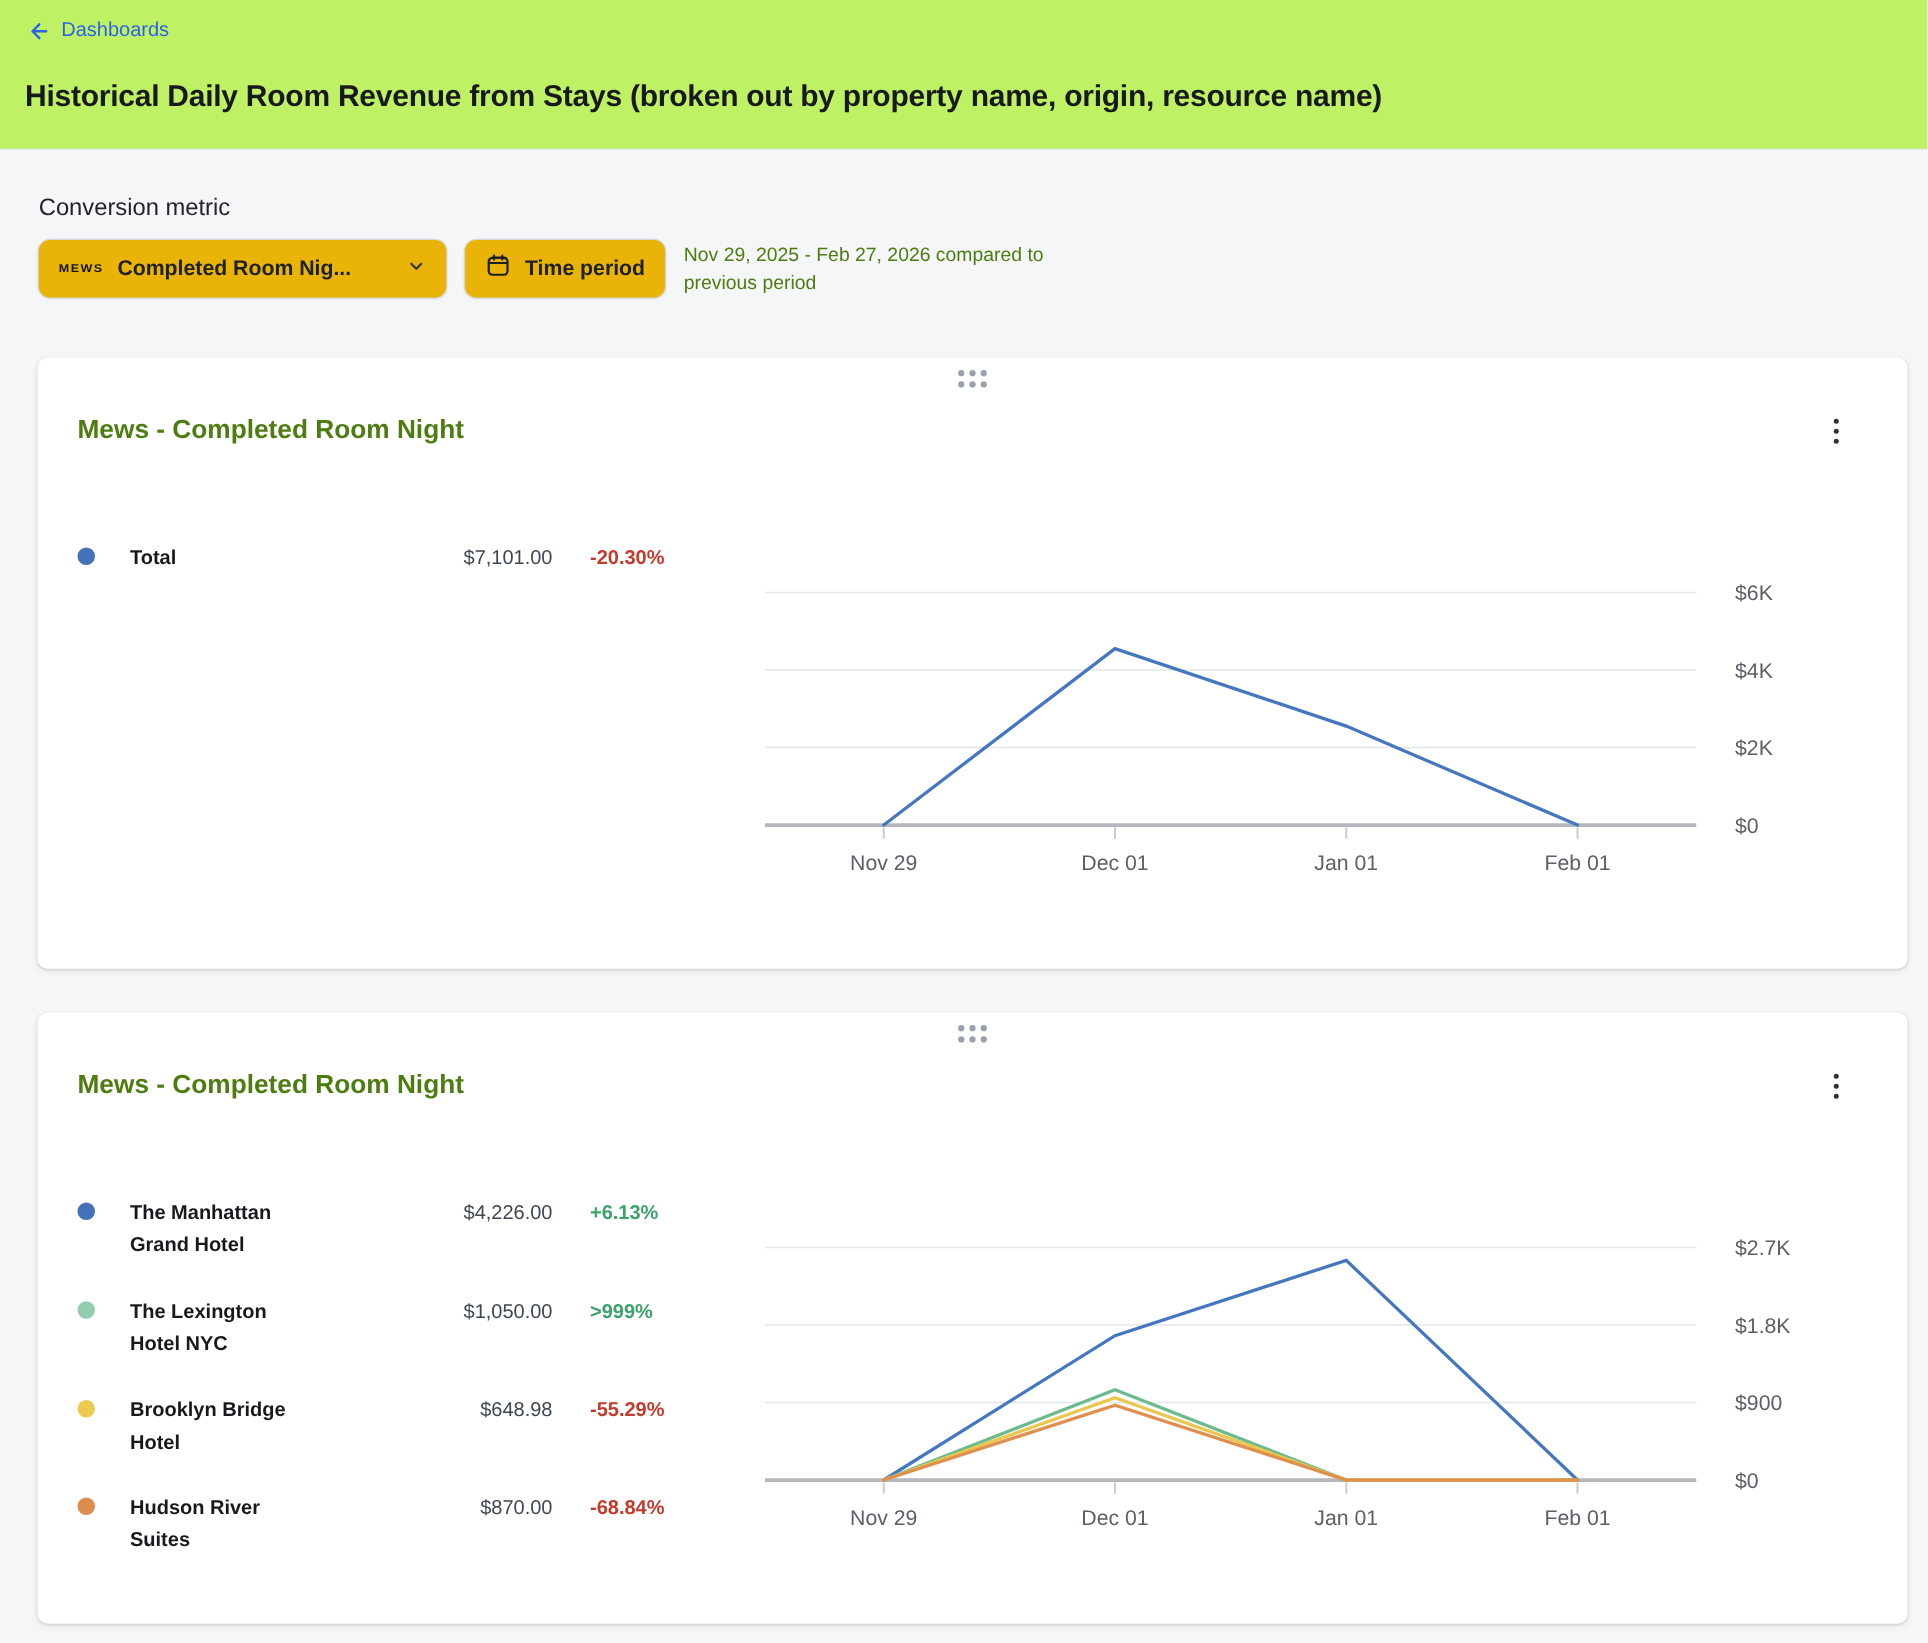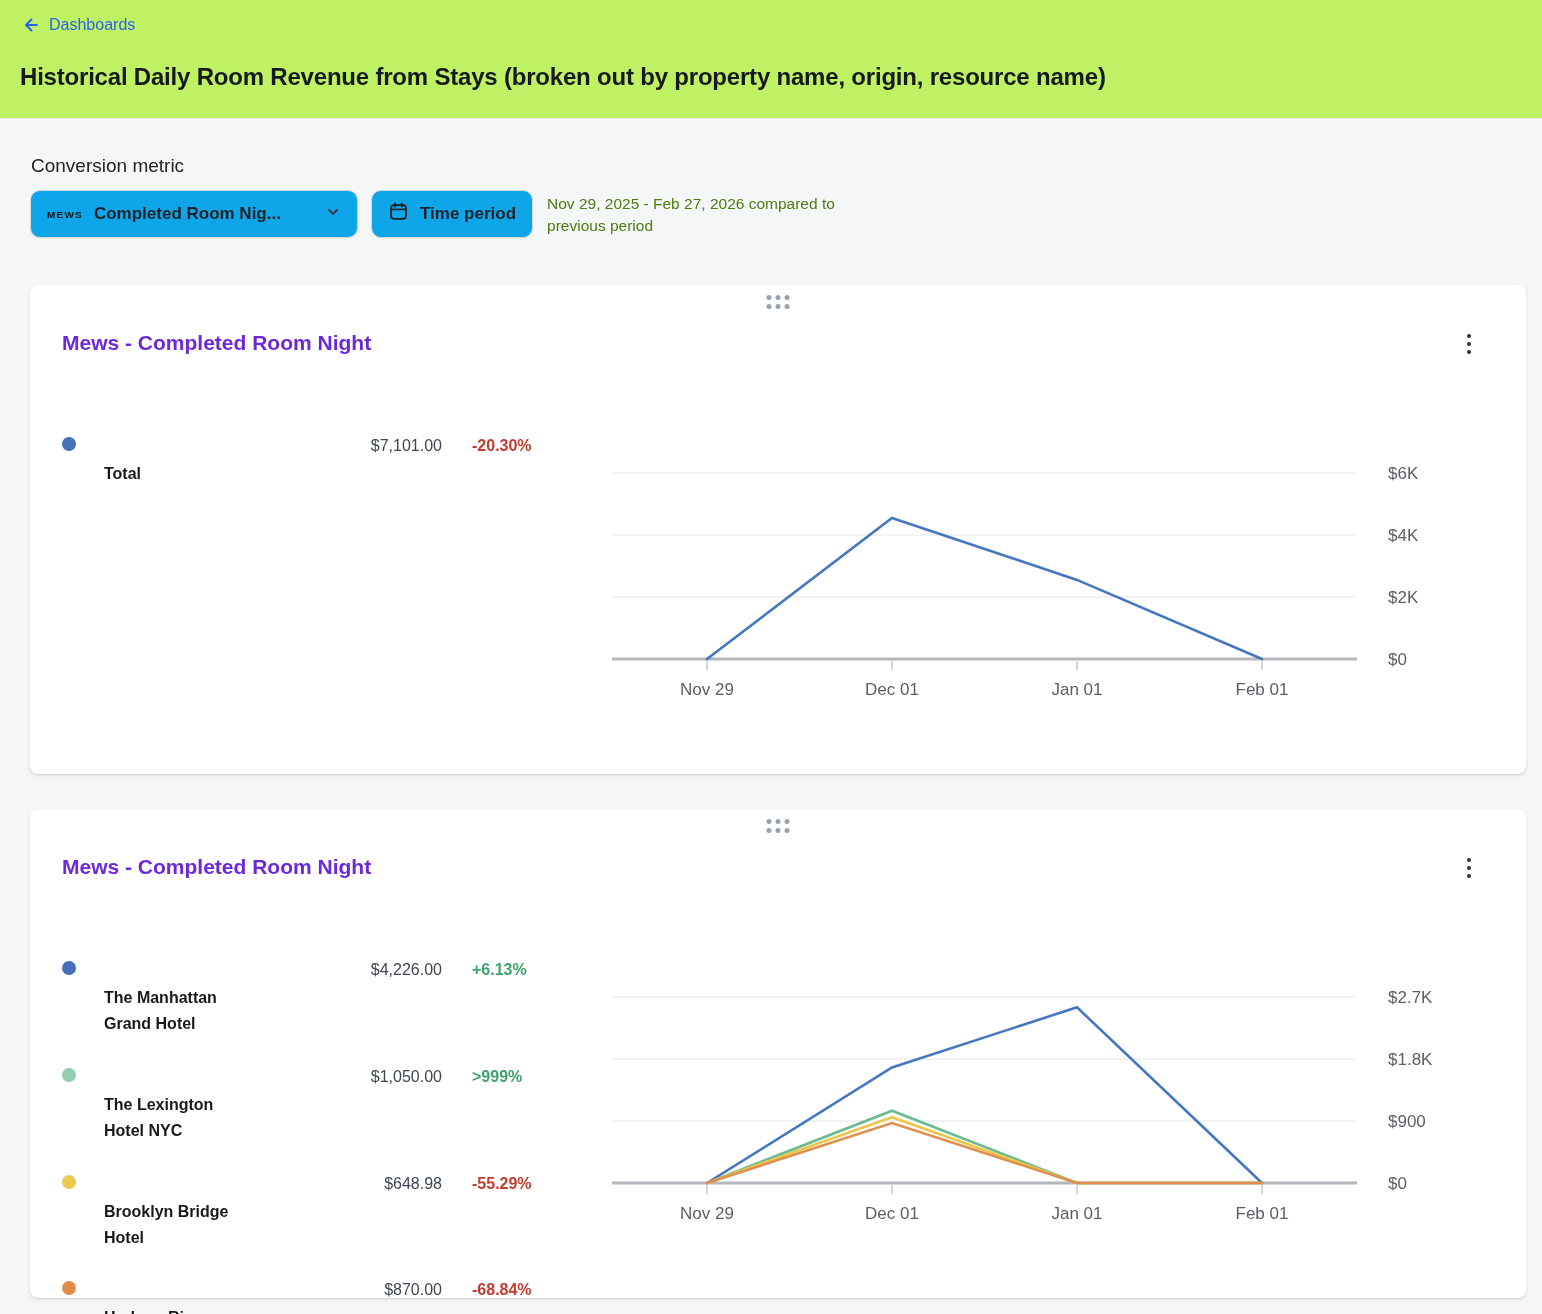--- a/index.html
+++ b/index.html
@@ -24,21 +24,21 @@
   .back-link svg { display:block; }
   .page-title {
     margin:24px 0 0; font-size:24px; font-weight:700;
     letter-spacing:-0.2px; color:#17191d;
   }
   
   .main { padding:36px 16px 20px 30px; }
   .metric-label { font-size:19px; color:#222529; margin:0 0 13px 1px; }
   .controls-row { display:flex; align-items:flex-start; gap:13px; }
   .select-btn, .tp-btn {
-    height:48px; background:#0ea5e9; border:1px solid #d4d7db; border-radius:10px;
+    height:48px; background:#eab308; border:1px solid #d4d7db; border-radius:10px;
     display:inline-flex; align-items:center; padding:0 16px; gap:11px;
     font-family:inherit; font-size:17px; font-weight:600; color:#1d2126;
     cursor:pointer; box-shadow:0 1px 2px rgba(20,22,26,0.04);
   }
   .select-btn { width:328px; }
   .select-btn .chevron { margin-left:auto; }
   .mews-logo {
     font-size:10px; font-weight:800; letter-spacing:1.2px; color:#111316;
     transform:scaleY(0.9);
   }
@@ -59,29 +59,29 @@
     display:grid; grid-template-columns:repeat(3,5px); gap:4px;
     padding:3px; cursor:grab; background:none; border:none;
   }
   .drag-handle i { width:5px; height:5px; border-radius:50%; background:#99a2ac; }
   .kebab-btn {
     position:absolute; top:44px; right:50px;
     display:grid; gap:4px; padding:5px; cursor:pointer;
     background:none; border:none;
   }
   .kebab-btn i { width:4px; height:4px; border-radius:50%; background:#2d3136; }
-  .card-title { margin:0; padding-top:46px; font-size:21px; font-weight:700; color:#6d28d9; }
+  .card-title { margin:0; padding-top:46px; font-size:21px; font-weight:700; color:#4d7c0f; }
   .card-body { display:flex; margin-top:68px; }
   .legend { width:550px; flex:none; display:flex; flex-direction:column; gap:27px; padding-top:10px; }
   .legend-row {
     display:grid; grid-template-columns:42px 148px 190px auto;
     align-items:start; font-size:16px; cursor:pointer;
   }
   .legend-row .dot { width:14px; height:14px; border-radius:50%; margin-top:4px; }
-  .legend-row .lname { font-weight:600; line-height:1.62; color:#17191d;margin-top:28px; }
+  .legend-row .lname { font-weight:600; line-height:1.62; color:#17191d; }
   .legend-row .lval { text-align:right; font-weight:400; color:#3e4652; line-height:1.62; }
   .legend-row .lchg { font-weight:700; margin-left:30px; line-height:1.62; }
   .legend-row .lchg.positive { color:#3da26b; }
   .legend-row .lchg.negative { color:#c23b2d; }
   .chart { flex:1; min-width:0; }
   .chart svg { display:block; width:100%; height:auto; }
 </style>
 </head>
 <body>
 

